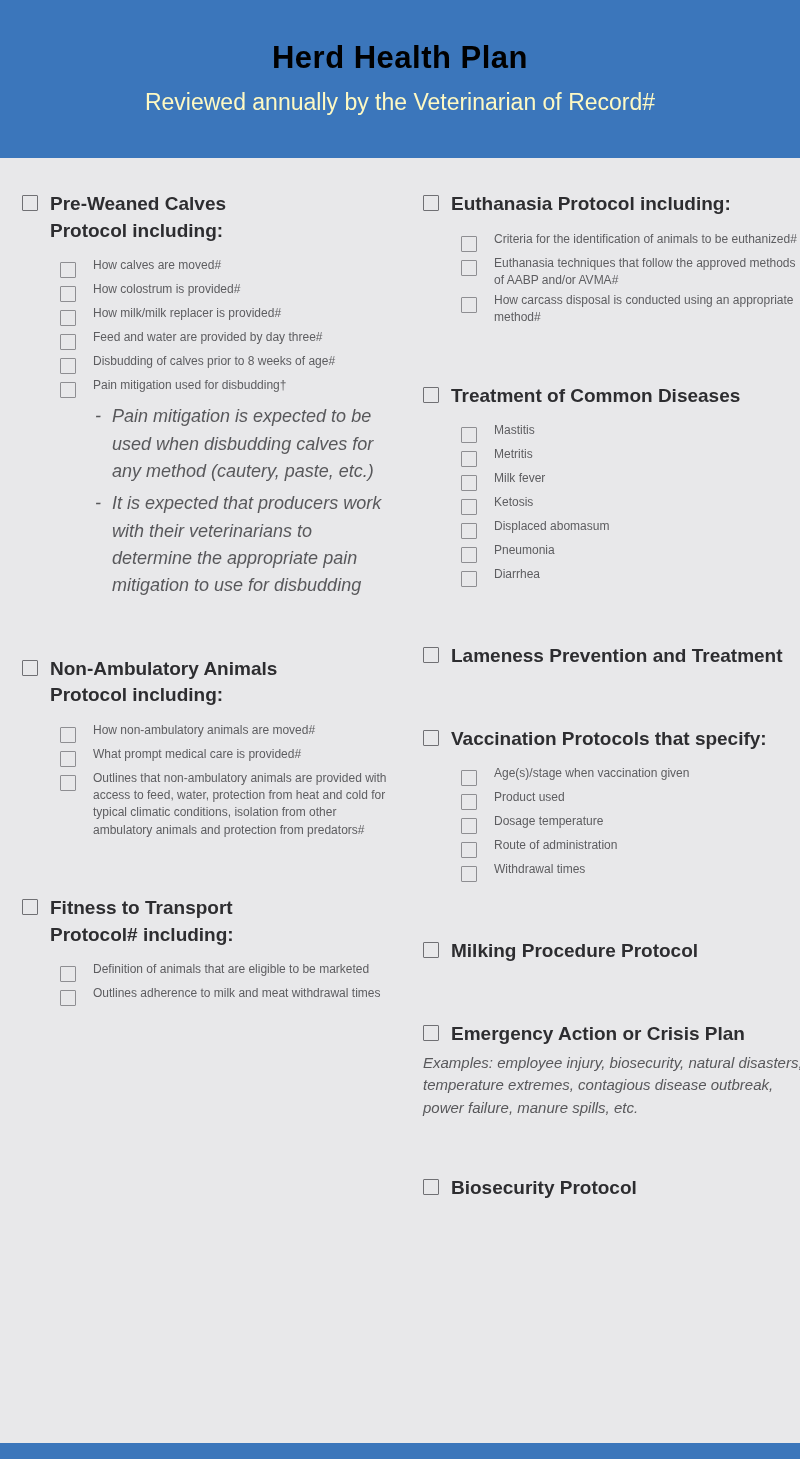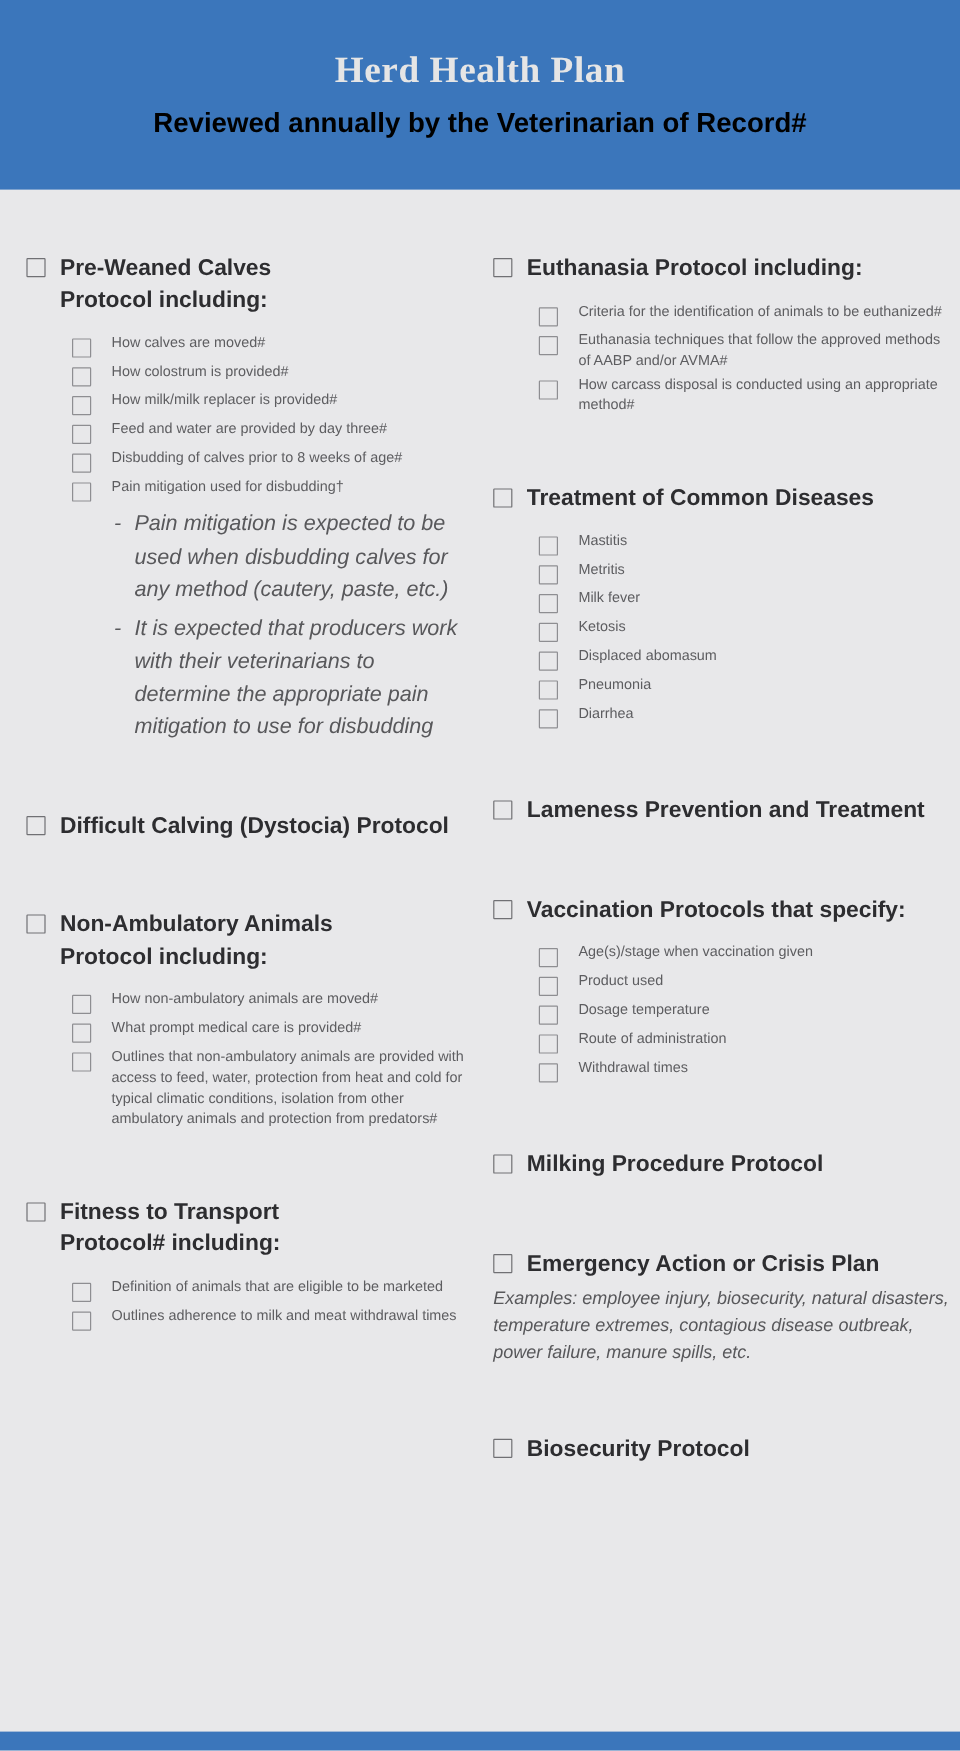--- a/index.html
+++ b/index.html
@@ -16,40 +16,39 @@
     overflow:hidden;
     position:relative;
   }
   .header {
     background:#3b76bb;
     padding:40px 20px 42px;
     text-align:center;
     flex:0 0 auto;
   }
   .header .title {
-    font-family:Liberation Serif, serif;
+    font-family:Liberation Sans, sans-serif;
     font-weight:700;
     font-size:31px;
-    color:#e5e5e5;
+    color:#000000;
     letter-spacing:0.5px;
     margin:0 0 13px 0;
   }
   .header .subtitle {
     font-size:23px;
-    font-weight:700;
-    color:#000000;
+    font-weight:400;
+    color:#fef9c3;
     margin:0;
   }
   .content {
     flex:1 1 auto;
     display:flex;
     padding:33px 20px 0 22px;
-    gap:14px;
+    gap:26px;
     overflow:hidden;
-    margin-top:20px;
   }
   .col { flex:0 0 auto; }
   .col-left  { width:375px; }
   .col-right { width:385px; }
   .section { margin-bottom:56px; }
   .sec-head { display:flex; gap:12px; }
   .sec-title {
     font-weight:700;
     font-size:19px;
     line-height:1.4;
@@ -147,28 +146,20 @@
             <div class="note">
               <span class="dash">-</span>
               <div class="note-text">It is expected that producers work with their veterinarians to determine the appropriate pain mitigation to use for disbudding</div>
             </div>
           </div>
         </div>
         <div class="section">
           <div class="sec-head">
             <span class="cb"></span>
             <div class="sec-title">
-              <div>Difficult Calving (Dystocia) Protocol</div>
-            </div>
-          </div>
-        </div>
-        <div class="section">
-          <div class="sec-head">
-            <span class="cb"></span>
-            <div class="sec-title">
               <div>Non-Ambulatory Animals</div>
               <div>Protocol including:</div>
             </div>
           </div>
           <div class="items">
             <div class="item">
               <span class="cb"></span>
               <div class="item-text">How non-ambulatory animals are moved#</div>
             </div>
             <div class="item">

